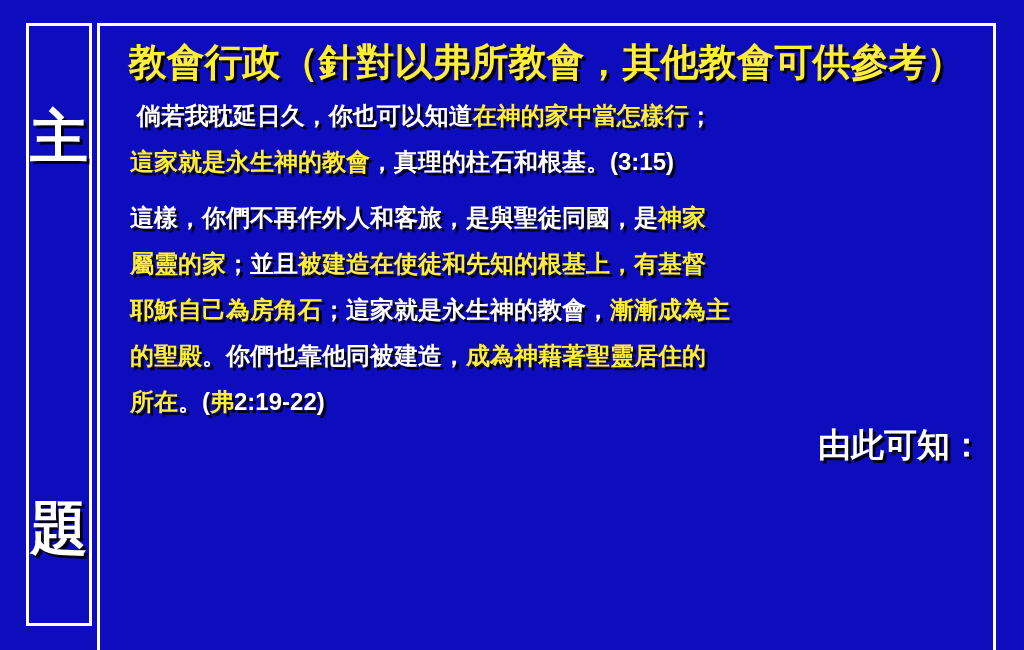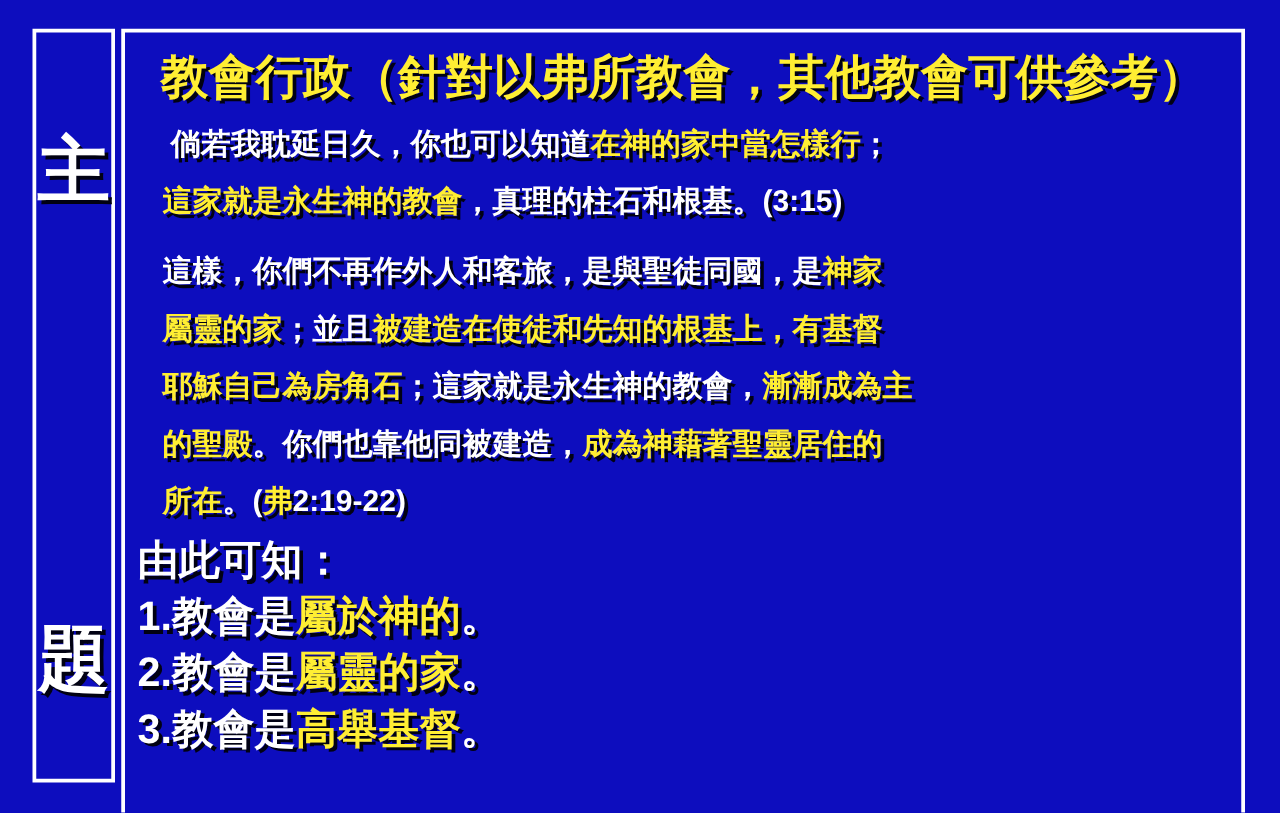--- a/index.html
+++ b/index.html
@@ -56,21 +56,22 @@
   }
   .tline{
     white-space:pre;
     text-shadow:var(--shadow);
   }
   .white{color:var(--white);}
   .yellow{color:var(--yellow);}
   .conclusion{
     font-size:33px;
     line-height:45px;
-    text-align:left;
+    text-align:right;
+    font-family:Liberation Mono, monospace;
   }
   .conclusion .tline{white-space:pre;}
   .conclusion-heading{
     color:var(--white);
     text-shadow:var(--shadow);
     white-space:pre;
   }
 </style>
 </head>
 <body>
@@ -88,19 +89,14 @@
     </div>
   <div class="scripture scripture-2">
       <div class="tline"><span class="white">這樣，你們不再作外人和客旅，是與聖徒同國，是</span><span class="yellow">神家</span></div>
       <div class="tline"><span class="yellow">屬靈的家</span><span class="white">；並且</span><span class="yellow">被建造在使徒和先知的根基上，有基督</span></div>
       <div class="tline"><span class="yellow">耶穌自己為房角石</span><span class="white">；這家就是永生神的教會，</span><span class="yellow">漸漸成為主</span></div>
       <div class="tline"><span class="yellow">的聖殿</span><span class="white">。你們也靠他同被建造，</span><span class="yellow">成為神藉著聖靈居住的</span></div>
       <div class="tline"><span class="yellow">所在</span><span class="white">。(</span><span class="yellow">弗</span><span class="white">2:19-22)</span></div>
     </div>
   <div class="conclusion">
     <div class="conclusion-heading">由此可知：</div>
-    <div>
-        <div class="tline"><span class="white">1.教會是</span><span class="yellow">屬於神的</span><span class="white">。</span></div>
-        <div class="tline"><span class="white">2.教會是</span><span class="yellow">屬靈的家</span><span class="white">。</span></div>
-        <div class="tline"><span class="white">3.教會是</span><span class="yellow">高舉基督</span><span class="white">。</span></div>
-      </div>
   </div>
 </div>
 
 </body></html>

